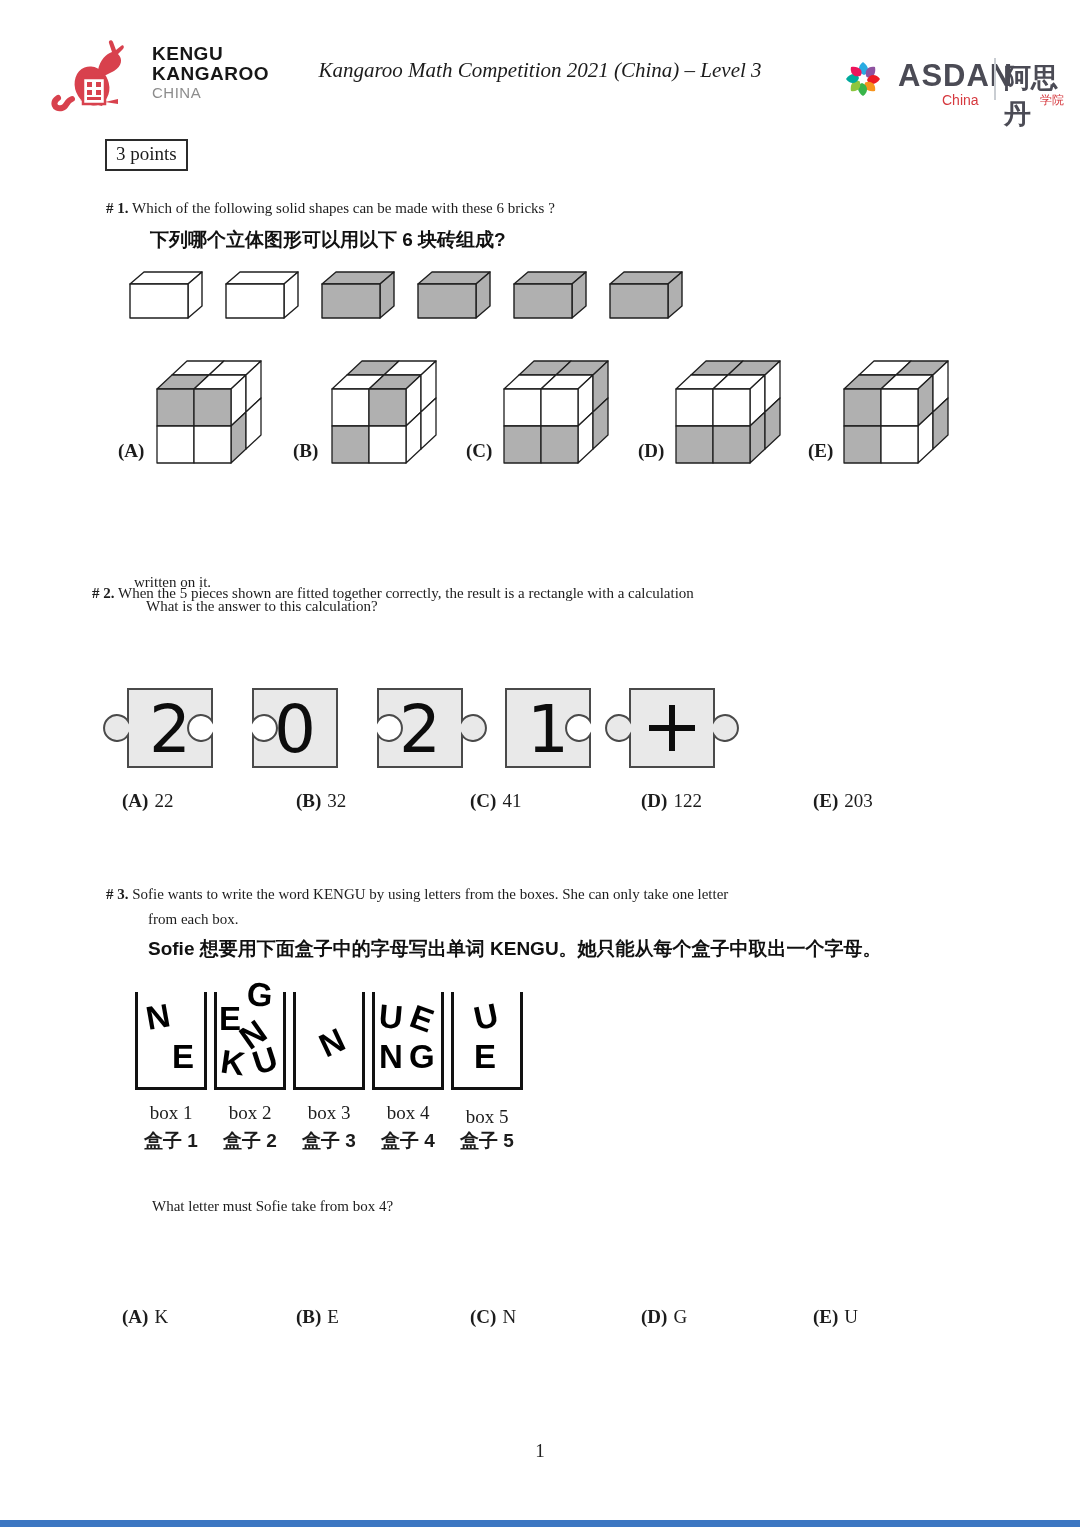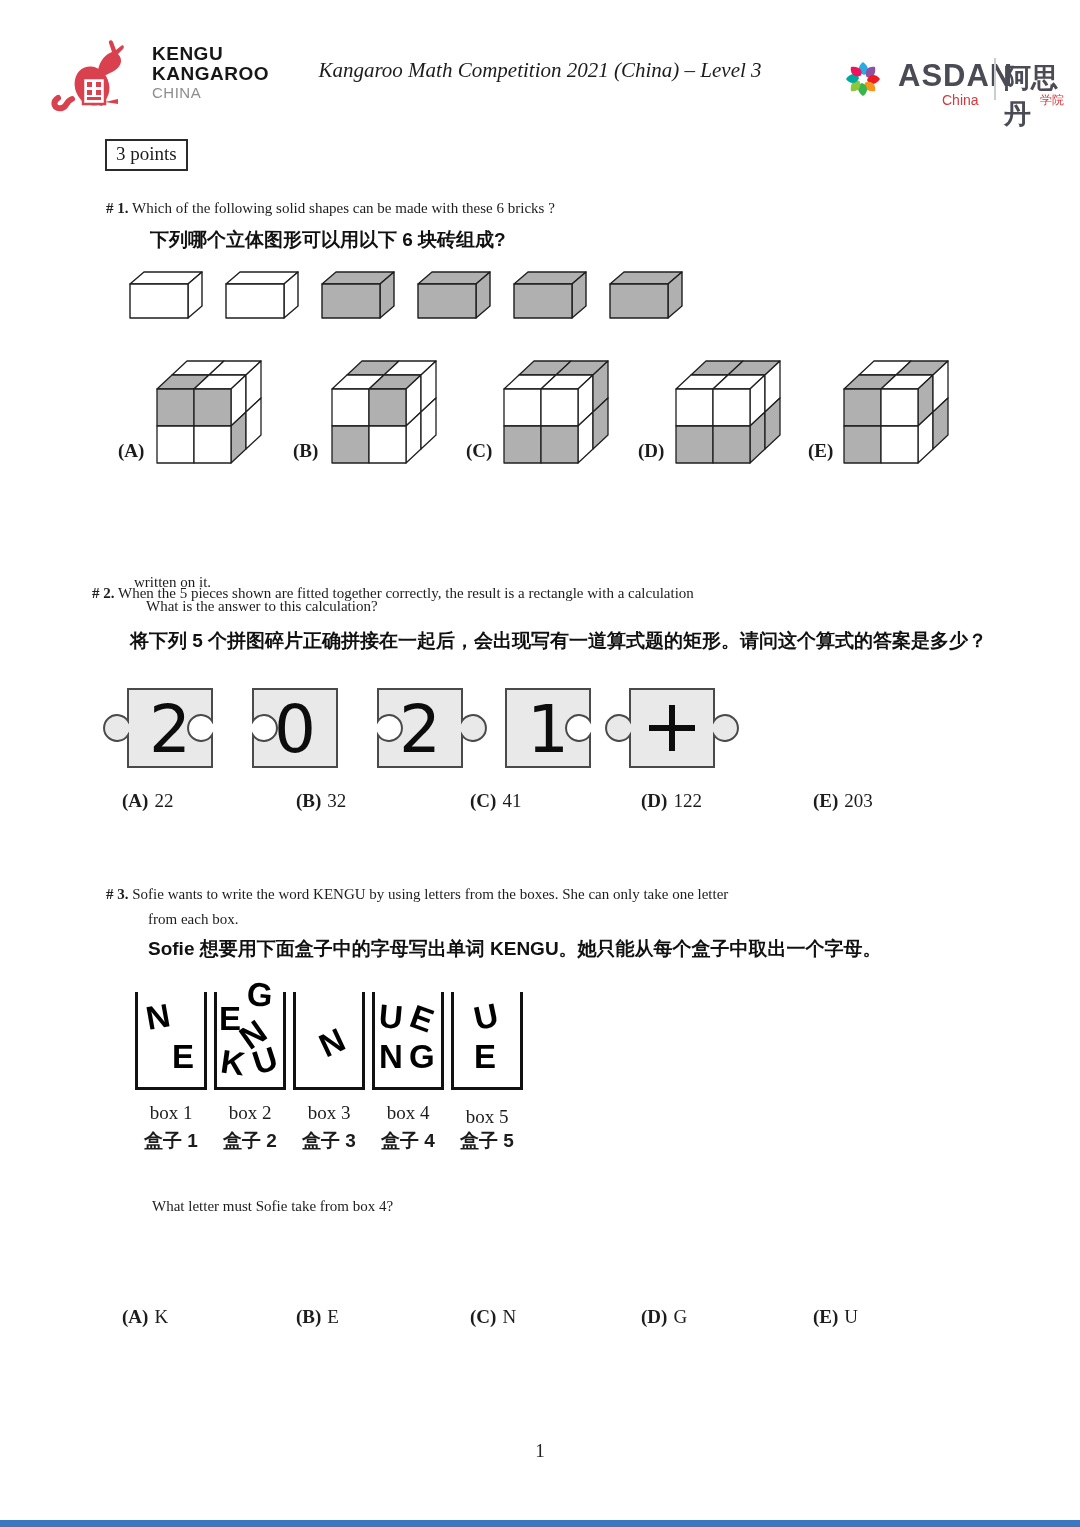--- a/index.html
+++ b/index.html
@@ -186,21 +186,20 @@
           <rect x="39" y="68" width="37" height="37" fill="#ffffff" stroke="#1f1f1f" stroke-width="1.3" stroke-linejoin="round"></rect>
         </svg></div>
   </div>
 
   <div class="abs en" style="left:92px;top:549px;margin-top:36px;">
     <b># 2.</b>
     <span>When the 5 pieces shown are fitted together correctly, the result is a rectangle with a calculation</span>
   </div>
   <div class="abs en" style="left:134px;top:574px;">written on it.</div>
   <div class="abs en" style="left:146px;top:598px;">What is the answer to this calculation?</div>
-  <div class="abs zh" style="left:130px;top:628px;">将下列 5 个拼图碎片正确拼接在一起后，会出现写有一道算式题的矩形。请问这个算式的答案是多少？</div>
 
   <div class="abs" style="left:98px;top:672px;">
     <svg id="piecesFig" width="680" height="112">
         <path d="M 30,17 L 114,17 L 114,49 A 13 13 0 1 0 114,63 L 114,95 L 30,95 L 30,63 A 13 13 0 1 1 30,49 Z" fill="#e9e9e9" stroke="#4a4a4a" stroke-width="2"></path>
         <text x="72" y="80" text-anchor="middle" font-family="&quot;DejaVu Sans&quot;, sans-serif" font-size="66" fill="#0d0d0d">2</text>
         <path d="M 155,17 L 239,17 L 239,95 L 155,95 L 155,63 A 13 13 0 1 0 155,49 Z" fill="#e9e9e9" stroke="#4a4a4a" stroke-width="2"></path>
         <text x="197" y="80" text-anchor="middle" font-family="&quot;DejaVu Sans&quot;, sans-serif" font-size="66" fill="#0d0d0d">0</text>
         <path d="M 280,17 L 364,17 L 364,49 A 13 13 0 1 1 364,63 L 364,95 L 280,95 L 280,63 A 13 13 0 1 0 280,49 Z" fill="#e9e9e9" stroke="#4a4a4a" stroke-width="2"></path>
         <text x="322" y="80" text-anchor="middle" font-family="&quot;DejaVu Sans&quot;, sans-serif" font-size="66" fill="#0d0d0d">2</text>
         <path d="M 408,17 L 492,17 L 492,49 A 13 13 0 1 0 492,63 L 492,95 L 408,95 Z" fill="#e9e9e9" stroke="#4a4a4a" stroke-width="2"></path>

